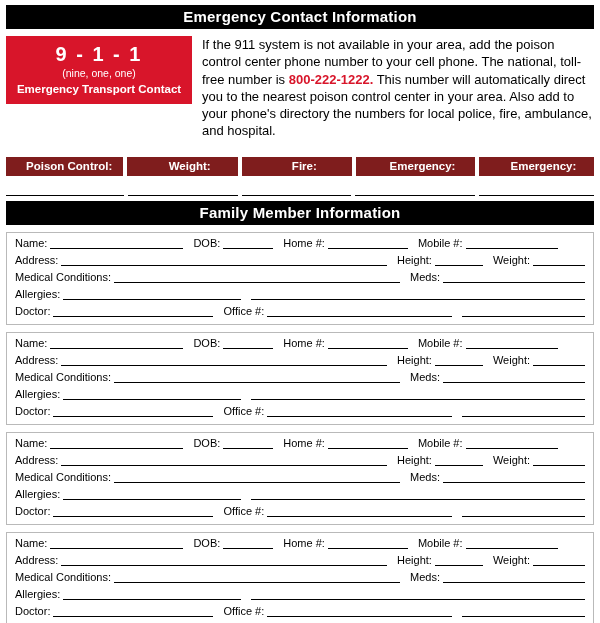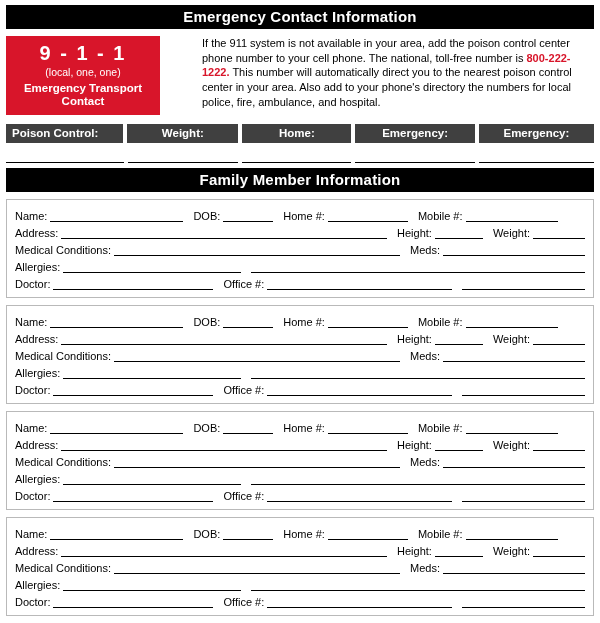--- a/index.html
+++ b/index.html
@@ -39,21 +39,21 @@
   
   .emerg-row {
     display: flex;
     align-items: flex-start;
     margin-top: 7px;
     gap: 10px;
   }
   .emerg-911 {
     background: #d8152a;
     color: #ffffff;
-    width: 154px;
+    width: 186px;
     min-height: 68px;
     text-align: center;
     padding: 6px 4px 7px 4px;
     display: flex;
     flex-direction: column;
     justify-content: center;
   }
   .emerg-911 .big {
     font-weight: bold;
     font-size: 20px;
@@ -64,45 +64,45 @@
     font-size: 10.5px;
     margin-bottom: 4px;
   }
   .emerg-911 .sys {
     font-weight: bold;
     font-size: 11.5px;
     line-height: 1.15;
   }
   .emerg-text {
     flex: 1;
-    font-size: 11px;
+    font-size: 13px;
     line-height: 1.33;
     padding-right: 2px;
-    margin-left: 32px;
   }
   .emerg-text .hl {
     color: #d8152a;
     font-weight: bold;
   }
 
   
   .contact-strip {
     display: flex;
     gap: 4px;
     margin-top: 9px;
   }
   .contact-strip .cell {
-    background: #404040;
+    background: #7f1d1d;
     color: #ffffff;
     font-weight: bold;
     font-size: 11.5px;
-    padding: 3px 6px 4px 6px;
+    padding: 3px 6px 4px 20px;
     flex: 1;
     text-align: left;
     white-space: nowrap;
+    margin-top: 8px;
   }
   .contact-strip .cell.c1 { flex: 1.02; }
   .contact-strip .cell.c2 { flex: 0.96; text-align: center; }
   .contact-strip .cell.c3 { flex: 0.94; text-align: center; }
   .contact-strip .cell.c4 { flex: 1.04; text-align: center; }
   .contact-strip .cell.c5 { flex: 1.0;  text-align: center; }
 
   .contact-lines {
     display: flex;
     gap: 4px;
@@ -116,21 +116,21 @@
   .contact-lines .ln.c1 { flex: 1.02; }
   .contact-lines .ln.c2 { flex: 0.96; }
   .contact-lines .ln.c3 { flex: 0.94; }
   .contact-lines .ln.c4 { flex: 1.04; }
   .contact-lines .ln.c5 { flex: 1.0; }
 
   
   .member-card {
     border: 1px solid #b9b9b9;
     margin-top: 7px;
-    padding: 10px 8px 7px 8px;
+    padding: 4px 8px 7px 8px;
     background: #ffffff;
   }
   .member-card .frow {
     display: flex;
     align-items: flex-end;
     margin-bottom: 5px;
     font-size: 11px;
     white-space: nowrap;
   }
   .member-card .frow:last-child { margin-bottom: 0; }
@@ -169,33 +169,33 @@
 <body>
 
 <div class="page">
 
   <div class="section-bar">Emergency Contact Information</div>
 
   <div class="emerg-row">
 
     <div class="emerg-911">
       <div class="big">9 - 1 - 1</div>
-      <div class="sub">(local, one, one)</div>
+      <div class="sub">(nine, one, one)</div>
       <div class="sys">Emergency Transport Contact</div>
     </div>
 
     <div class="emerg-text">
       <span>If the 911 system is not available in your area, add the poison control center phone number to your cell phone. The national, toll-free number is </span><span class="hl">800-222-1222.</span><span> This number will automatically direct you to the nearest poison control center in your area. Also add to your phone's directory the numbers for local police, fire, ambulance, and hospital.</span>
     </div>
   </div>
 
   <div class="contact-strip">
     <div class="cell c1">Poison Control:</div>
     <div class="cell c2">Weight:</div>
-    <div class="cell c3">Home:</div>
+    <div class="cell c3">Fire:</div>
     <div class="cell c4">Emergency:</div>
     <div class="cell c5">Emergency:</div>
   </div>
 
   <div class="contact-lines">
     <div class="ln c1"></div>
     <div class="ln c2"></div>
     <div class="ln c3"></div>
     <div class="ln c4"></div>
     <div class="ln c5"></div>

